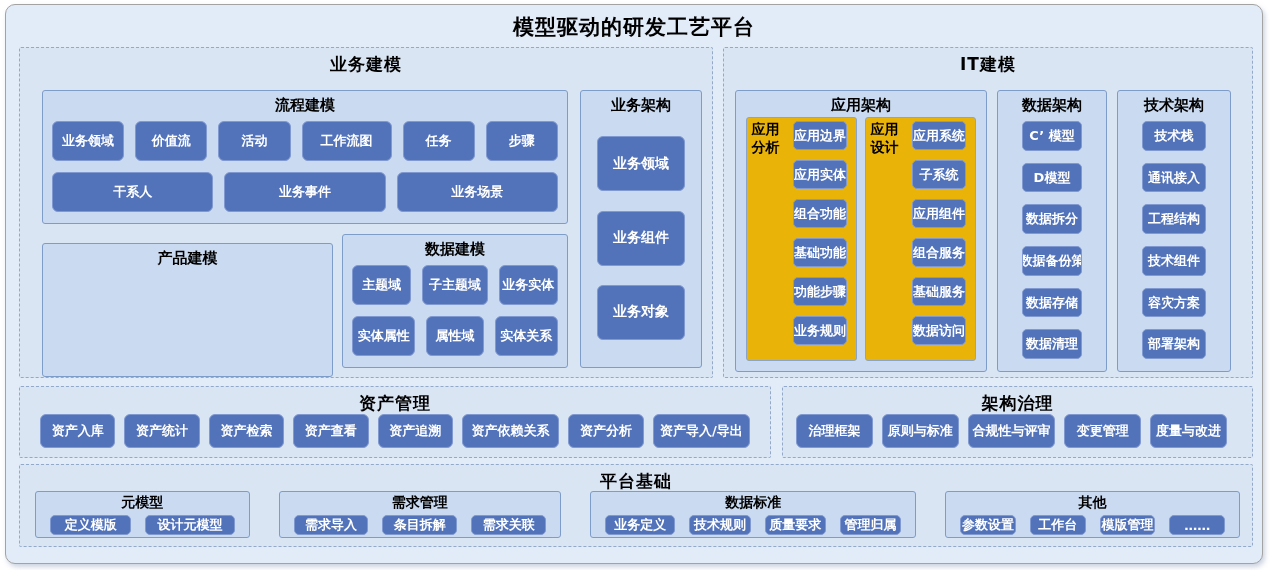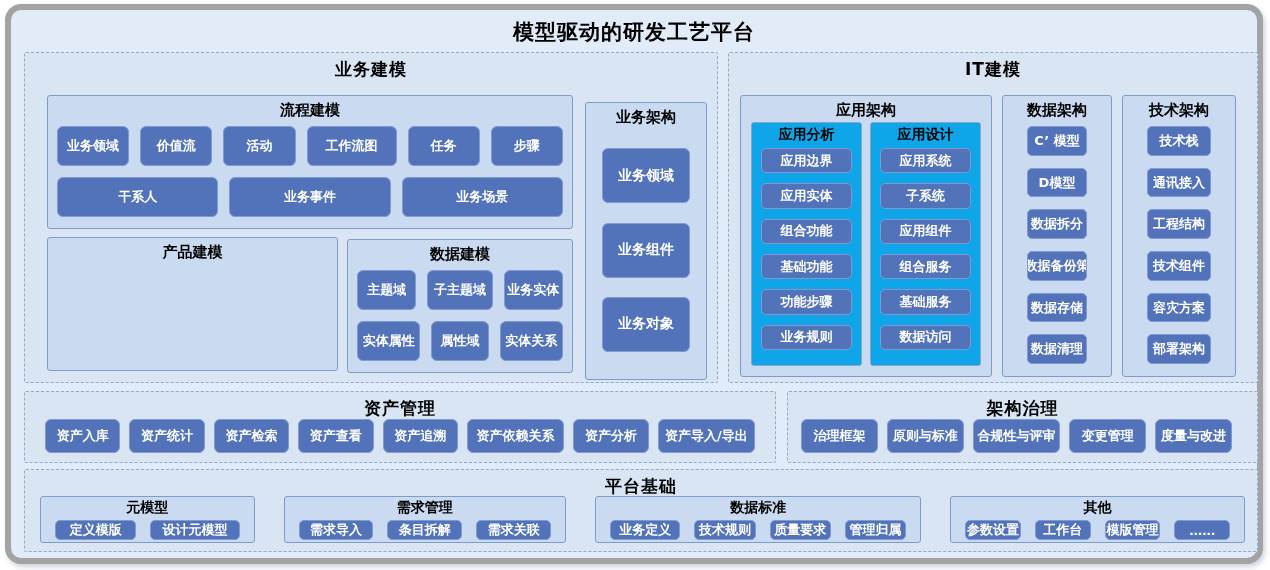--- a/index.html
+++ b/index.html
@@ -4,21 +4,21 @@
 <style>
   * { box-sizing: border-box; }
   html,body { margin:0; padding:0; }
   body {
     width:1270px; height:570px; position:relative;
     background:#ffffff; color:#000;
     font-family:"DejaVu Sans","Liberation Sans",sans-serif;
   }
   .container {
     position:absolute; left:5px; top:4px; width:1258px; height:560px;
-    background:#e2ebf8; border:6px solid #a3a3a3; border-radius:16px;
+    background:#e2ebf8; border:1px solid #a3a3a3; border-radius:10px;
     box-shadow:2px 3px 5px rgba(110,130,165,.35);
   }
   .main-title {
     position:absolute; top:8px; left:0; right:0; text-align:center;
     font-size:21px; font-weight:bold; letter-spacing:1px;
   }
   .section {
     position:absolute; border:1px dashed #92a9c9; background:#dae5f4; border-radius:2px;
   }
   .sec-title { text-align:center; font-weight:bold; font-size:17px; padding-top:5px; letter-spacing:1px; }
@@ -31,34 +31,34 @@
   .row  { flex:1; display:flex; gap:11px; }
   .btn {
     background:#5273ba; border:1.5px solid #8099d1; border-radius:6px;
     color:#fff; font-weight:bold; font-size:13px;
     display:flex; align-items:center; justify-content:center;
     flex:1; white-space:nowrap; overflow:hidden;
   }
   
   .sec-business { left:13px; top:42px; width:694px; height:331px; }
   .p-process { left:22px;  top:42px;  width:526px; height:134px; }
-  .p-product { left:22px;  top:184px; width:291px; height:134px; }
+  .p-product { left:22px;  top:195px; width:291px; height:134px; }
   .p-datamod { left:322px; top:186px; width:226px; height:134px; }
-  .p-bizarch { left:560px; top:42px;  width:122px; height:278px;margin-top:7px; }
+  .p-bizarch { left:560px; top:42px;  width:122px; height:278px; }
   .p-bizarch .col { flex:1; display:flex; flex-direction:column; justify-content:space-evenly; padding:0 16px 8px; }
   .p-bizarch .btn { flex:0 0 55px; font-size:14px; }
   
   .sec-it { left:717px; top:42px; width:530px; height:331px; }
   .p-apparch  { left:11px;  top:42px; width:252px; height:282px; }
   .p-dataarch { left:273px; top:42px; width:110px; height:282px; }
   .p-techarch { left:393px; top:42px; width:114px; height:282px; }
   .subpanels { flex:1; display:flex; gap:8px; padding:0 10px 10px; }
   .subpanel {
-    flex:1; background:#0ea5e9; border:1px solid #8aa4ca; border-radius:3px;
-    display:flex; flex-direction:column;
+    flex:1; background:#eab308; border:1px solid #8aa4ca; border-radius:3px;
+    display:flex; flex-direction:row;
   }
   .subpanel-title { text-align:center; font-weight:bold; font-size:14px; padding:3px 0 1px; }
   .stack { flex:1; display:flex; flex-direction:column; gap:10px; padding:3px 9px 15px; }
   .stack .btn { flex:1; border-radius:5px; }
   .p-dataarch .stack, .p-techarch .stack { gap:12px; padding:4px 24px 12px; }
   
   .sec-asset { left:13px;  top:381px; width:752px; height:72px; }
   .sec-gov   { left:776px; top:381px; width:471px; height:72px; }
   .h-row { position:absolute; left:20px; right:20px; top:27px; height:34px; display:flex; gap:9px; }
   .sec-gov .h-row { left:13px; right:25px; }

